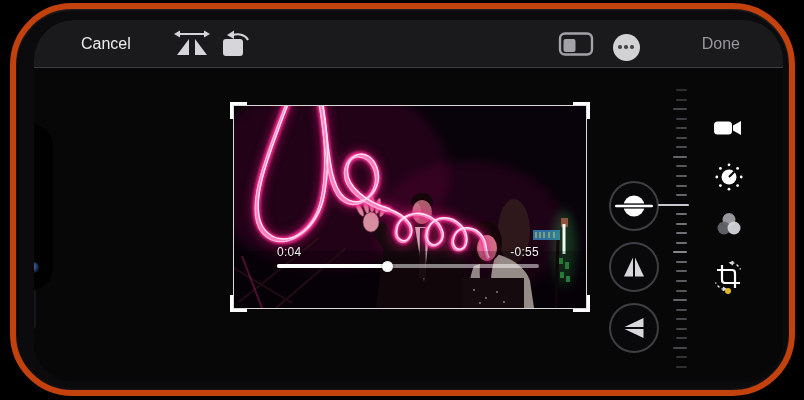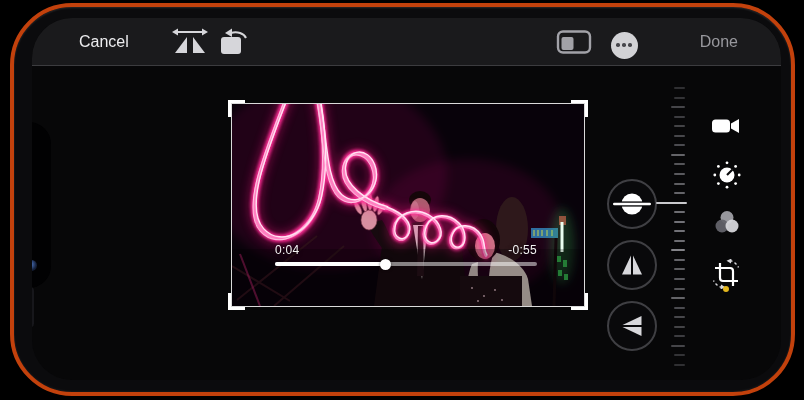--- a/index.html
+++ b/index.html
@@ -3,21 +3,21 @@
 <meta charset="utf-8">
 <style>
   * { margin:0; padding:0; box-sizing:border-box; }
   html,body { width:804px; height:400px; background:#000; overflow:hidden;
               font-family:"Liberation Sans", sans-serif; }
   .stage { position:relative; width:804px; height:400px; background:#000; }
 
   
   .phone { position:absolute; left:10px; top:3px; width:785px; height:393px;
            border-radius:62px; background:#0b0b0d;
-           border:4px solid #c2410c;
+           border:6px solid #c2410c;
            box-shadow: inset 0 1px 2px rgba(255,255,255,.12), inset 0 -1px 2px rgba(255,255,255,.05), 0 0 10px rgba(0,0,0,.8); }
   .screen { position:absolute; left:18px; top:11px; width:749px; height:362px;
             border-radius:40px; background:#070708; overflow:hidden; }
   .notch { position:absolute; left:-6px; top:104px; width:25px; height:166px;
            background:#010102; border-radius:0 22px 22px 0; }
   .camera { position:absolute; left:0px; top:138px; width:11px; height:11px; border-radius:50%;
             background:radial-gradient(circle at 40% 40%, #3a5a95 0 25%, #16223d 60%, #05070d 100%); }
   .speaker { position:absolute; left:1px; top:165px; width:7px; height:40px; border-radius:4px;
              background:#17171b; box-shadow: inset 1px 0 1px rgba(255,255,255,.12); }
 

